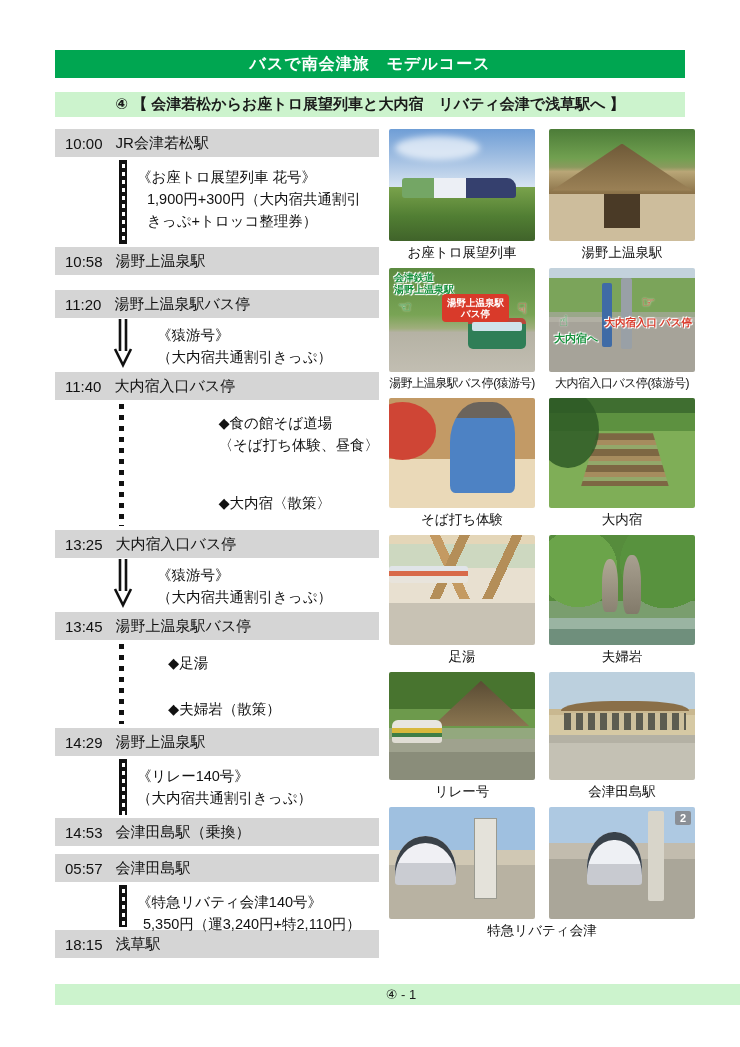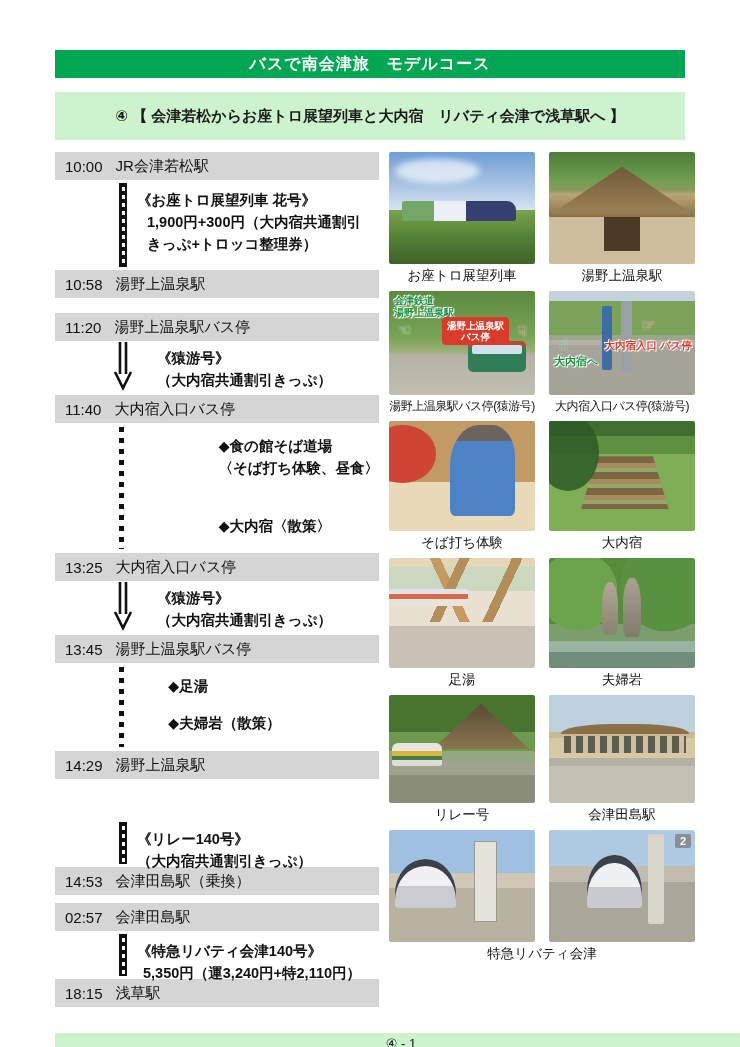--- a/index.html
+++ b/index.html
@@ -9,61 +9,61 @@
     font-family:"Liberation Sans","DejaVu Sans",sans-serif;color:#111;
     overflow:hidden;
   }
   
   .header-bar{
     width:630px;height:28px;background:#00a651;color:#ffffff;
     font-size:16px;font-weight:bold;letter-spacing:1px;
     display:flex;align-items:center;justify-content:center;
   }
   .subheader-bar{
-    margin-top:14px;width:630px;height:48px;background:#ccf3cd;color:#1a1a1a;
+    margin-top:14px;width:630px;height:25px;background:#ccf3cd;color:#1a1a1a;
     font-size:15px;font-weight:bold;
     display:flex;align-items:center;justify-content:center;
   }
   .footer-bar{
     margin-top:26px;width:692px;height:21px;background:#ccf3cd;color:#1a1a1a;
     font-size:13px;display:flex;align-items:center;justify-content:center;
   }
   
   .content{display:flex;margin-top:12px;}
   .timeline{width:324px;}
   .photocol{width:306px;margin-left:10px;}
   
   .bar{
     height:28px;background:#d5d5d5;display:flex;align-items:center;
     padding-left:10px;font-size:15px;box-sizing:border-box;
   }
   .bar .t{margin-right:13px;}
   .mt15{margin-top:15px;} .mt8{margin-top:8px;}
   .seg{display:flex;box-sizing:border-box;padding-left:64px;}
   .h90{height:90px;} .h54{height:54px;} .h130{height:130px;justify-content:space-between;}
-  .h88{height:88px;} .h46{height:48px;margin-top:40px;} .h48{height:48px;}
+  .h88{height:88px;} .h46{height:62px;} .h48{height:48px;}
   .railline{
     width:8px;margin:3px 0;
     background-color:#111;
     background-image:repeating-linear-gradient(to bottom,transparent 0 4px,#fff 4px 8px);
     background-size:3px 100%;background-position:center top;background-repeat:no-repeat;
   }
   .walkline{
     width:5px;margin:4px 0;
     background:repeating-linear-gradient(to bottom,#111 0 5px,transparent 5px 11px);
   }
   .busarrow{width:24px;height:50px;margin-left:-8px;flex:none;}
   .busarrow path{stroke:#111;stroke-width:2.6;fill:none;}
-  .note{font-size:14.5px;line-height:22px;padding-top:9px;font-weight:bold;}
+  .note{font-size:14.5px;line-height:22px;padding-top:9px;}
   .seg.rail .note{margin-left:10px;}
   .seg.bus  .note{margin-left:22px;padding-top:6px;}
   .seg.walk .note{margin-left:44px;padding-top:12px;}
   .ind{padding-left:10px;}
   .ind6{padding-left:6px;}
-  .mt36{margin-top:36px;} .mt30{margin-top:15px;}
+  .mt36{margin-top:36px;} .mt30{margin-top:24px;}
   
   .prow{display:flex;justify-content:space-between;flex-wrap:wrap;margin-bottom:6px;}
   .fig{width:146px;}
   .photo{position:relative;width:146px;height:110px;overflow:hidden;border-radius:2px;}
   .ph112{height:112px;} .ph104{height:104px;} .ph108{height:108px;}
   .cap{margin-top:3px;text-align:center;font-size:13.5px;white-space:nowrap;}
   .cap.small{font-size:12px;letter-spacing:-0.5px;}
   .cap.wide{width:100%;}
   .photo::before,.photo::after{content:"";position:absolute;}
   
@@ -248,21 +248,21 @@
           <div>（大内宿共通割引きっぷ）</div>
         </div>
       </div>
 
       <div class="bar">
         <span class="t">14:53</span>
         <span class="n">会津田島駅（乗換）</span>
       </div>
 
       <div class="bar mt8">
-        <span class="t">02:57</span>
+        <span class="t">05:57</span>
         <span class="n">会津田島駅</span>
       </div>
 
       <div class="seg rail h48">
         <div class="railline"></div>
         <div class="note">
           <div>《特急リバティ会津140号》</div>
           <div class="ind6">5,350円（運3,240円+特2,110円）</div>
         </div>
       </div>

